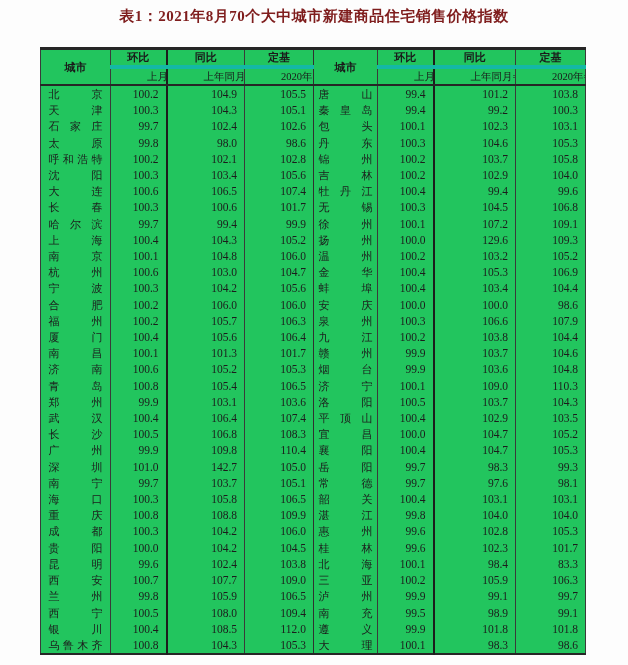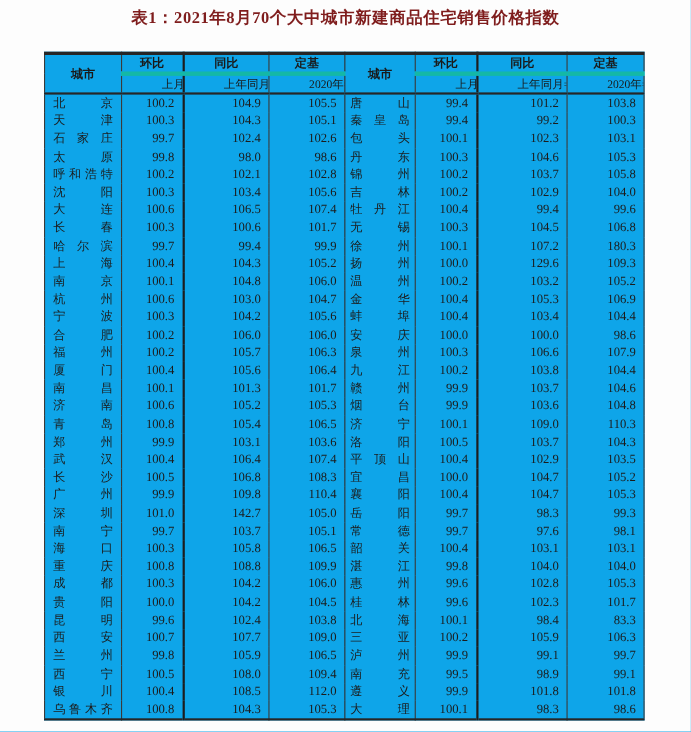--- a/index.html
+++ b/index.html
@@ -21,21 +21,21 @@
   }
   table.index-table {
     border-collapse: collapse;
     table-layout: fixed;
     margin: 21px 0 0 40px;
     width: 545px;
     border-top: 3px solid #262626;
     border-bottom: 2.5px solid #262626;
     border-left: 1.3px solid #3a3a3a;
     border-right: 1.3px solid #3a3a3a;
-    background: #0ea5e9;
+    background: #22c55e;
   }
   th, td {
     padding: 0;
     font-weight: normal;
     overflow: hidden;
     white-space: nowrap;
   }
   thead th { font-size: 11px; text-align: center; color: #1a1a1a; }
   thead tr.h1 th { height: 14px; font-weight: bold; }
   thead tr.h2 th { height: 15px; font-weight: normal; font-size: 10.5px; padding-left: 36px; }
@@ -176,21 +176,21 @@
           <td class="num bl-thin">106.8</td>
         </tr>
         <tr>
           <td class="city"><span class="city-name">哈尔滨</span></td>
           <td class="num bl-thin">99.7</td>
           <td class="num bl-thick">99.4</td>
           <td class="num bl-thin">99.9</td>
           <td class="city bl-med"><span class="city-name">徐州</span></td>
           <td class="num bl-thin">100.1</td>
           <td class="num bl-thick">107.2</td>
-          <td class="num bl-thin">180.3</td>
+          <td class="num bl-thin">109.1</td>
         </tr>
         <tr>
           <td class="city"><span class="city-name">上海</span></td>
           <td class="num bl-thin">100.4</td>
           <td class="num bl-thick">104.3</td>
           <td class="num bl-thin">105.2</td>
           <td class="city bl-med"><span class="city-name">扬州</span></td>
           <td class="num bl-thin">100.0</td>
           <td class="num bl-thick">129.6</td>
           <td class="num bl-thin">109.3</td>

